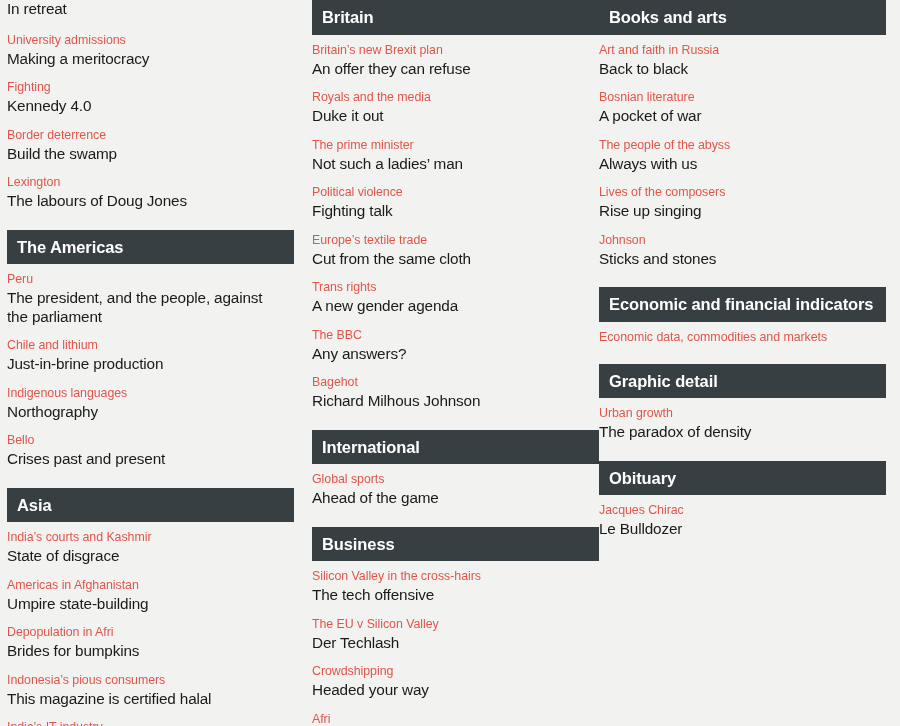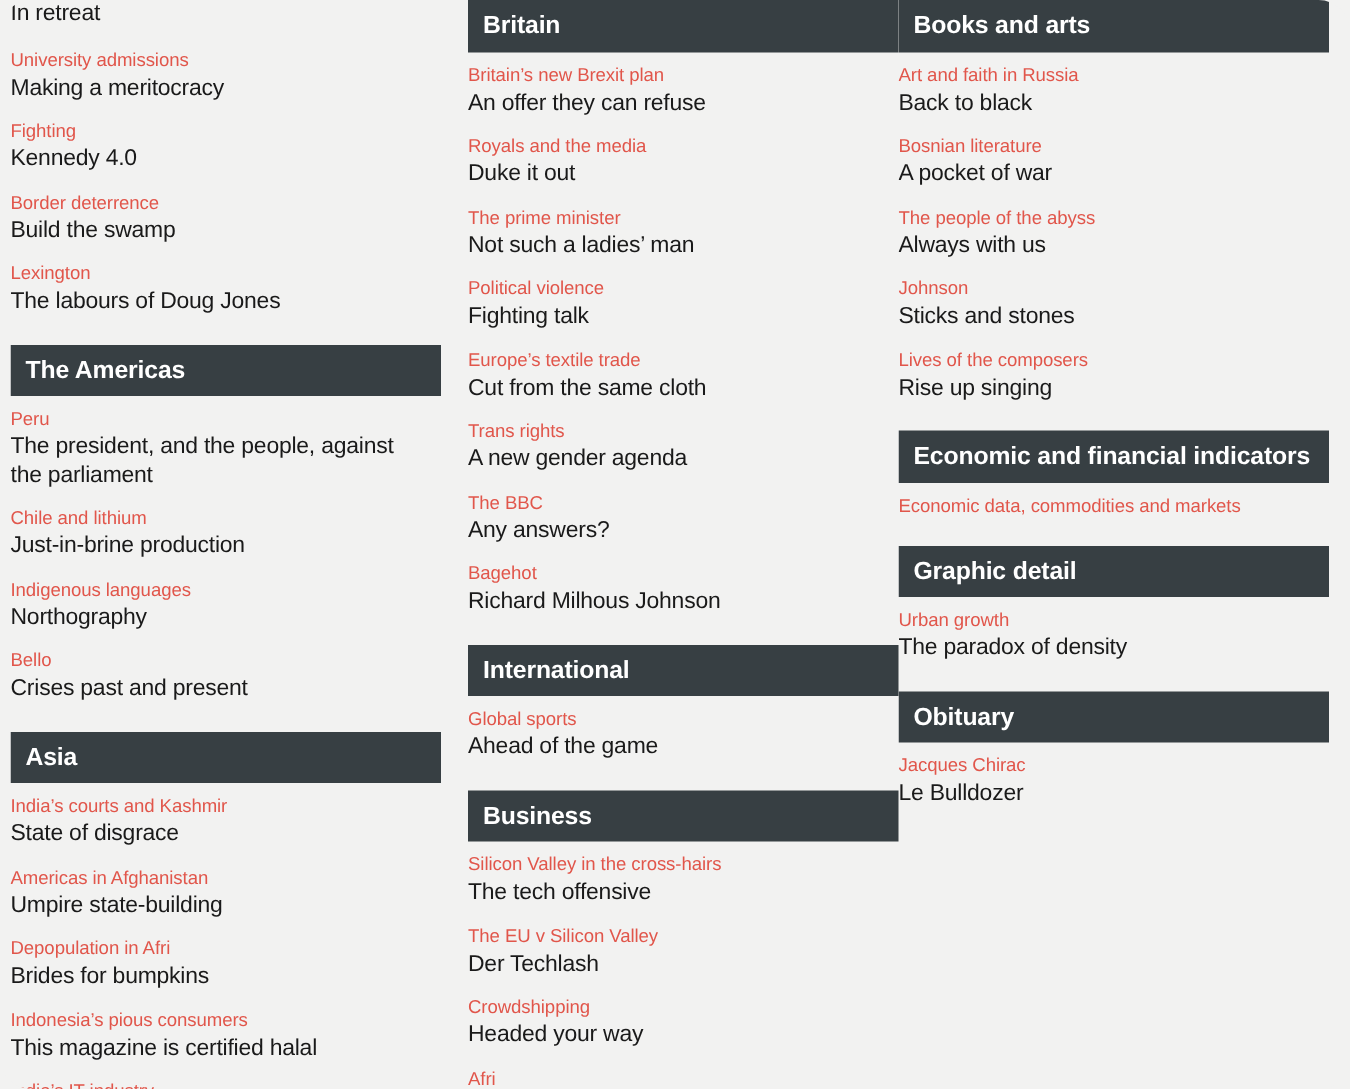--- a/index.html
+++ b/index.html
@@ -13,21 +13,20 @@
     overflow: hidden;
     font-family: "Liberation Sans", sans-serif;
     -webkit-font-smoothing: antialiased;
   }
   .page {
     position: relative;
     width: 900px;
     height: 726px;
     background: #f2f2f1;
     overflow: hidden;
-    border-radius: 21px;
   }
   .column {
     position: absolute;
     top: 0;
     overflow: hidden;
   }
   .col-1 { left: 7px;   width: 290px; }
   .col-2 { left: 312px; width: 290px; }
   .col-3 { left: 599px; width: 287px; }
 
@@ -233,26 +232,26 @@
       </div>
       <div class="article">
         <div class="kicker">Bosnian literature</div>
         <div class="headline">A pocket of war</div>
       </div>
       <div class="article">
         <div class="kicker">The people of the abyss</div>
         <div class="headline">Always with us</div>
       </div>
       <div class="article">
+        <div class="kicker">Lives of the composers</div>
+        <div class="headline">Rise up singing</div>
+      </div>
+      <div class="article">
         <div class="kicker">Johnson</div>
         <div class="headline">Sticks and stones</div>
-      </div>
-      <div class="article">
-        <div class="kicker">Lives of the composers</div>
-        <div class="headline">Rise up singing</div>
       </div>
     </div>
 
     <div class="section gap-after">
       <div class="section-header">Economic and financial indicators</div>
       <div class="article kicker-only">
         <div class="kicker">Economic data, commodities and markets</div>
       </div>
     </div>
 

